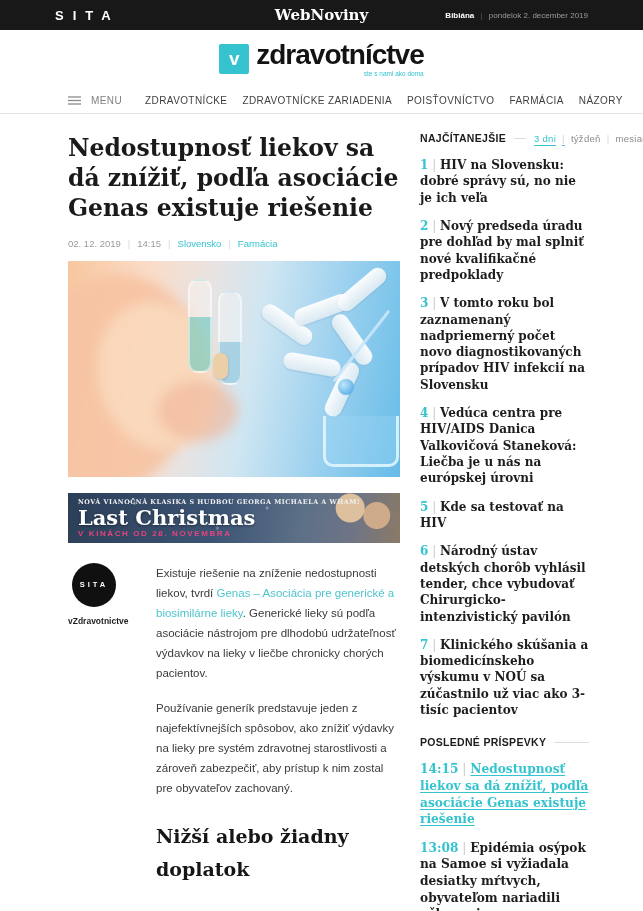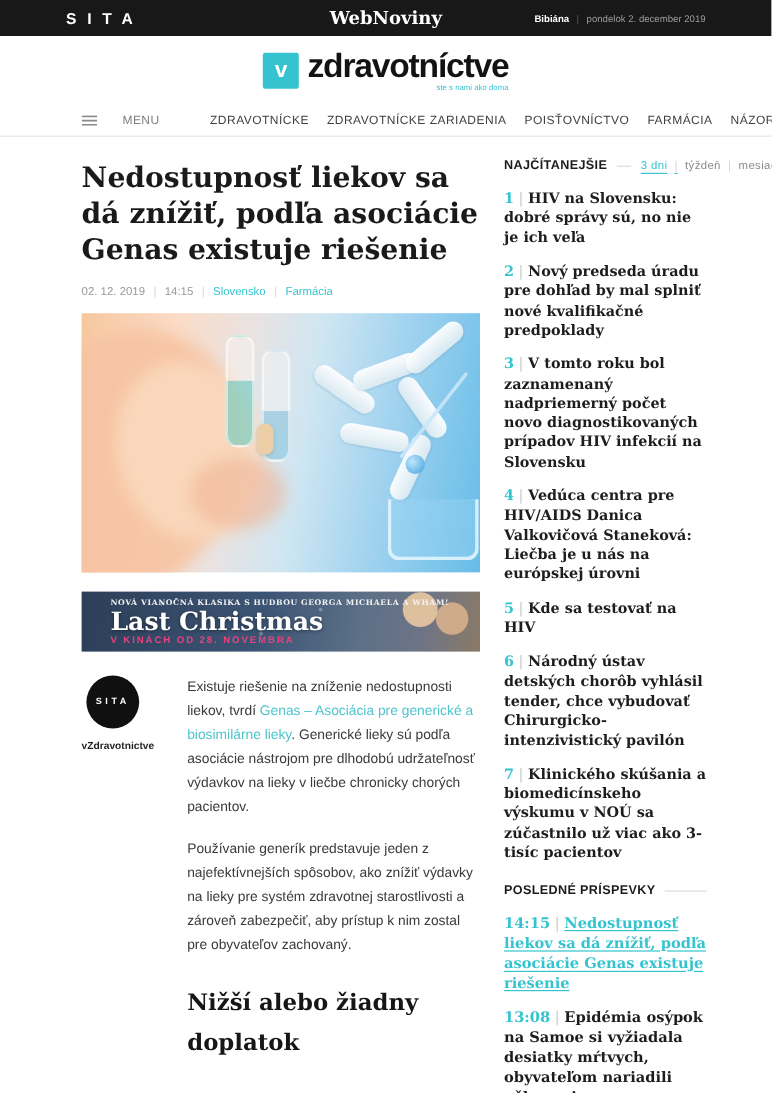--- a/index.html
+++ b/index.html
@@ -20,21 +20,21 @@
   .siteheader{height:57px;display:flex;align-items:center;justify-content:center;}
   .logo{display:flex;align-items:flex-start;gap:7px;cursor:pointer;}
   .logo-square{width:30px;height:30px;background:#35c4cf;color:#fff;display:flex;align-items:center;
     justify-content:center;font-size:19px;font-weight:bold;border-radius:2px;margin-top:4px;}
   .logo-text-wrap{display:flex;flex-direction:column;align-items:flex-end;}
   .logo-text{font-size:28px;font-weight:bold;color:#131313;letter-spacing:-1px;line-height:1.05;}
   .logo-tagline{font-size:6.5px;color:#35c4cf;margin-top:0;}
   
   .nav{display:flex;align-items:center;gap:15px;padding:0 55px 0 68px;height:26px;
     border-bottom:1px solid #e4e4e4;font-size:10px;color:#3f3f3f;letter-spacing:.4px;}
-  .nav-menu{display:flex;align-items:center;gap:21px;color:#808080;margin-right:27px;cursor:pointer;text-align:right;}
+  .nav-menu{display:flex;align-items:center;gap:10px;color:#808080;margin-right:8px;cursor:pointer;text-align:right;}
   .nav-item{cursor:pointer;white-space:nowrap;}
   
   .main{display:flex;padding:0 53px 0 68px;gap:20px;box-sizing:border-box;}
   .col-article{width:332px;flex:none;}
   .col-side{width:169px;flex:none;}
   
   .a-title{font-family:"DejaVu Serif","Liberation Serif",serif;font-size:23.5px;font-weight:bold;
     color:#1a1a1a;line-height:1.27;margin:20px 0 0;}
   .meta{margin-top:14px;font-size:9.5px;color:#9a9a9a;display:flex;align-items:center;}
   .meta span{white-space:nowrap;}
@@ -69,21 +69,21 @@
   .photo-credit{text-align:right;font-size:8.5px;color:#3c3c3c;font-weight:bold;margin-top:7px;}
   
   .banner{margin-top:16px;height:50px;position:relative;overflow:hidden;cursor:pointer;
     background:
       radial-gradient(circle at 85% 30%,rgba(233,200,160,.9) 0 14px,transparent 15px),
       radial-gradient(circle at 93% 45%,rgba(215,176,140,.9) 0 13px,transparent 14px),
       radial-gradient(circle at 20% 20%,rgba(255,255,255,.25) 0 1.5px,transparent 2px),
       radial-gradient(circle at 45% 70%,rgba(255,255,255,.25) 0 1.5px,transparent 2px),
       radial-gradient(circle at 60% 30%,rgba(255,255,255,.3) 0 1px,transparent 2px),
       linear-gradient(100deg,#2c3f58 0%,#3c5474 45%,#5c7087 70%,#6e7486 85%,#8a7a66 100%);
-    color:#fff;padding:5px 24px;box-sizing:border-box;}
+    color:#fff;padding:5px 10px;box-sizing:border-box;}
   .banner-line1{font-family:"DejaVu Serif","Liberation Serif",serif;font-size:6.4px;
     font-weight:bold;letter-spacing:.5px;color:#f1f1f1;}
   .banner-title{font-family:"DejaVu Serif","Liberation Serif",serif;font-weight:bold;font-size:21px;
     line-height:1;margin-top:1px;text-shadow:0 1px 3px rgba(0,0,0,.45);}
   .banner-line3{font-size:8px;font-weight:bold;color:#e8437e;letter-spacing:1.6px;margin-top:1px;}
   
   .body-row{display:flex;margin-top:20px;}
   .author-col{width:88px;flex:none;display:flex;flex-direction:column;align-items:flex-start;}
   .avatar{width:44px;height:44px;border-radius:50%;background:#101010;color:#fff;display:flex;
     align-items:center;justify-content:center;font-size:7.5px;letter-spacing:3px;font-weight:bold;margin-left:4px;}

